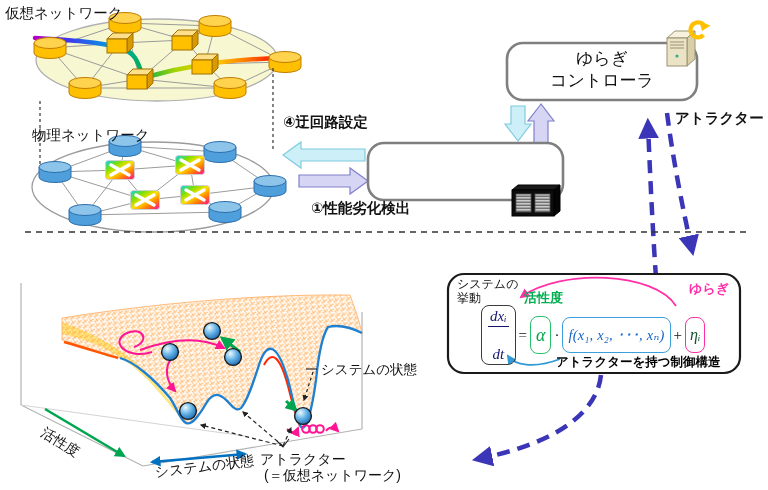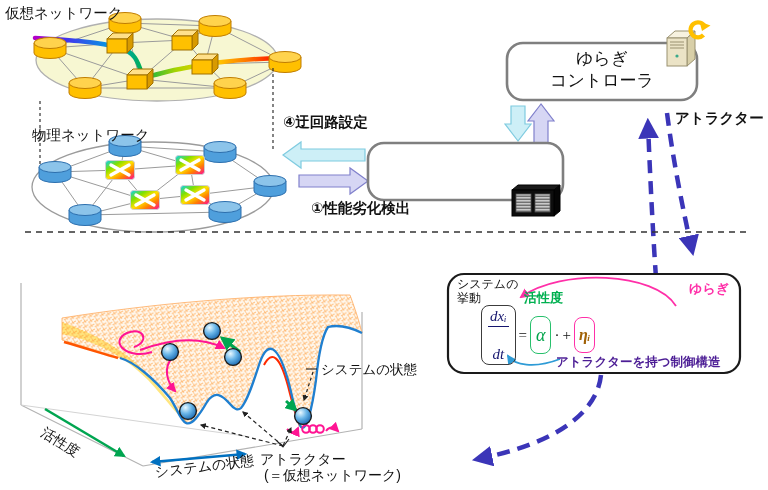--- a/index.html
+++ b/index.html
@@ -23,23 +23,23 @@
   .eq-pink-lbl{position:absolute;right:11px;top:6px;font-size:13px;color:#ff2fa8;font-weight:bold;}
   .eq-row{position:absolute;left:33px;top:31px;display:flex;align-items:center;gap:3px;
           font-family:"Liberation Serif","DejaVu Serif",serif;font-size:15px;}
   .frac{border:1.6px solid #3c3c3c;border-radius:8px;padding:2px 6px;text-align:center;
         color:#15156e;font-style:italic;line-height:1.1;}
   .frac .num{border-bottom:1.4px solid #15156e;padding:0 2px 1px 2px;}
   .frac .den{padding-top:19px;}
   .tbox{border-radius:8px;font-style:italic;line-height:1.0;display:flex;align-items:center;}
   .abox{border:1.6px solid #27c06c;color:#00a44a;font-size:18px;padding:9px 5px;}
   .fbox{border:1.6px solid #3aa0dc;color:#1464c8;font-size:14.5px;padding:10px 5px;letter-spacing:.2px;}
-  .ebox{border:1.6px solid #ff2fa8;color:#a16207;font-size:16px;padding:9px 4px;font-weight:bold;}
+  .ebox{border:1.6px solid #ff2fa8;color:#14532d;font-size:16px;padding:9px 4px;}
   .op{color:#111;font-size:15px;}
-  .eq-struct{position:absolute;left:108px;top:80px;font-size:12.5px;color:#4c1d95;font-weight:bold;}
+  .eq-struct{position:absolute;left:108px;top:80px;font-size:12.5px;color:#000000;font-weight:bold;}
 </style>
 </head>
 <body>
 
 <div class="canvas">
 
 <svg class="gfx" width="768" height="490" viewBox="0 0 768 490">
   <defs>
     <linearGradient id="rainbow1" x1="35" y1="0" x2="292" y2="0" gradientUnits="userSpaceOnUse">
       <stop offset="0" stop-color="#b400c8"></stop>
@@ -334,19 +334,20 @@
   <div class="eq-green">活性度</div>
   <div class="eq-pink-lbl">ゆらぎ</div>
   <div class="eq-row">
     <div class="frac">
       <div class="num">dxᵢ</div>
       <div class="den">dt</div>
     </div>
     <span class="op">=</span>
     <div class="tbox abox">α</div>
     <span class="op">·</span>
+    <div class="tbox fbox">f(x₁, x₂, ･･･, xₙ)</div>
     <span class="op">+</span>
     <div class="tbox ebox">ηᵢ</div>
   </div>
   <div class="eq-struct">アトラクターを持つ制御構造</div>
 </div>
 
 </div>
 
 </body></html>

